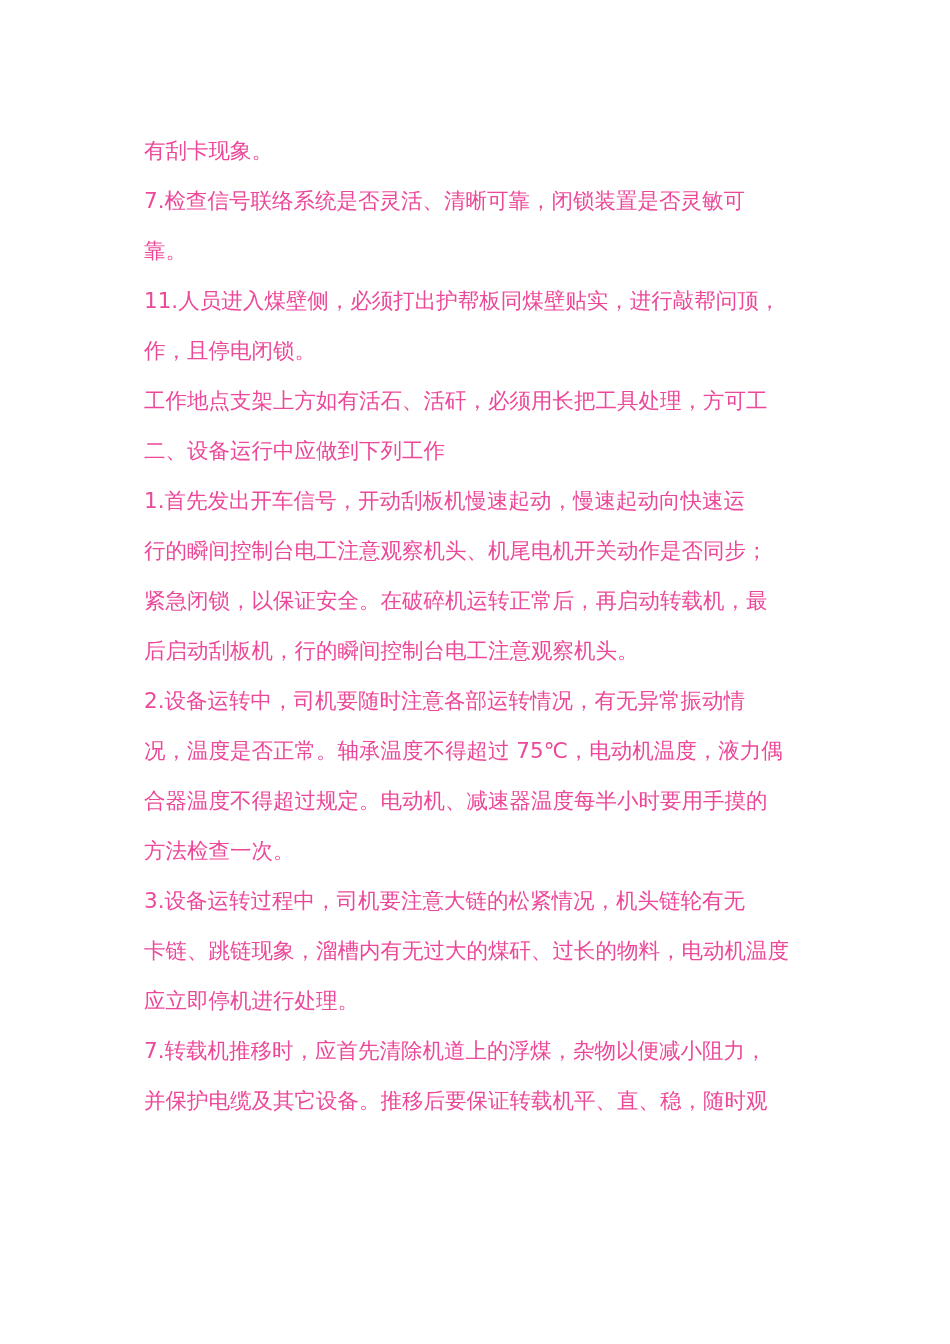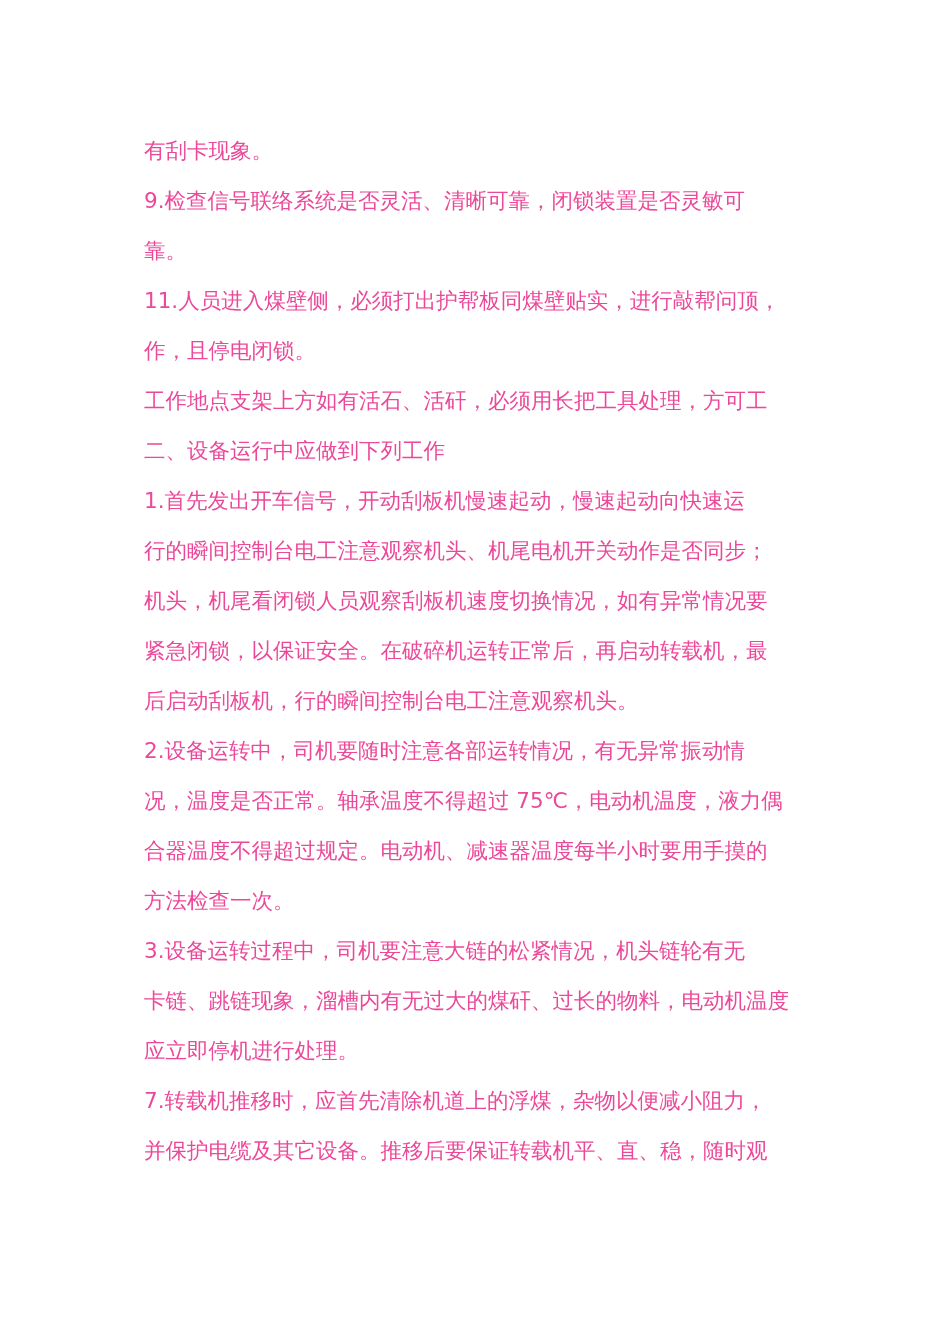--- a/index.html
+++ b/index.html
@@ -36,29 +36,28 @@
       white-space: nowrap;
       letter-spacing: 0px;
     }
   </style>
 </head>
 <body>
 
 <div class="page">
   <div class="content">
     <div class="line">有刮卡现象。</div>
-    <div class="line">9.检查信号联络系统是否灵活、清晰可靠，闭锁装置是否灵敏可</div>
+    <div class="line">7.检查信号联络系统是否灵活、清晰可靠，闭锁装置是否灵敏可</div>
     <div class="line">靠。</div>
     <div class="line">11.人员进入煤壁侧，必须打出护帮板同煤壁贴实，进行敲帮问顶，</div>
     <div class="line">作，且停电闭锁。</div>
     <div class="line">工作地点支架上方如有活石、活矸，必须用长把工具处理，方可工</div>
     <div class="line">二、设备运行中应做到下列工作</div>
     <div class="line">1.首先发出开车信号，开动刮板机慢速起动，慢速起动向快速运</div>
     <div class="line">行的瞬间控制台电工注意观察机头、机尾电机开关动作是否同步；</div>
-    <div class="line">机头，机尾看闭锁人员观察刮板机速度切换情况，如有异常情况要</div>
     <div class="line">紧急闭锁，以保证安全。在破碎机运转正常后，再启动转载机，最</div>
     <div class="line">后启动刮板机，行的瞬间控制台电工注意观察机头。</div>
     <div class="line">2.设备运转中，司机要随时注意各部运转情况，有无异常振动情</div>
     <div class="line">况，温度是否正常。轴承温度不得超过 75℃，电动机温度，液力偶</div>
     <div class="line">合器温度不得超过规定。电动机、减速器温度每半小时要用手摸的</div>
     <div class="line">方法检查一次。</div>
     <div class="line">3.设备运转过程中，司机要注意大链的松紧情况，机头链轮有无</div>
     <div class="line">卡链、跳链现象，溜槽内有无过大的煤矸、过长的物料，电动机温度</div>
     <div class="line">应立即停机进行处理。</div>
     <div class="line">7.转载机推移时，应首先清除机道上的浮煤，杂物以便减小阻力，</div>

